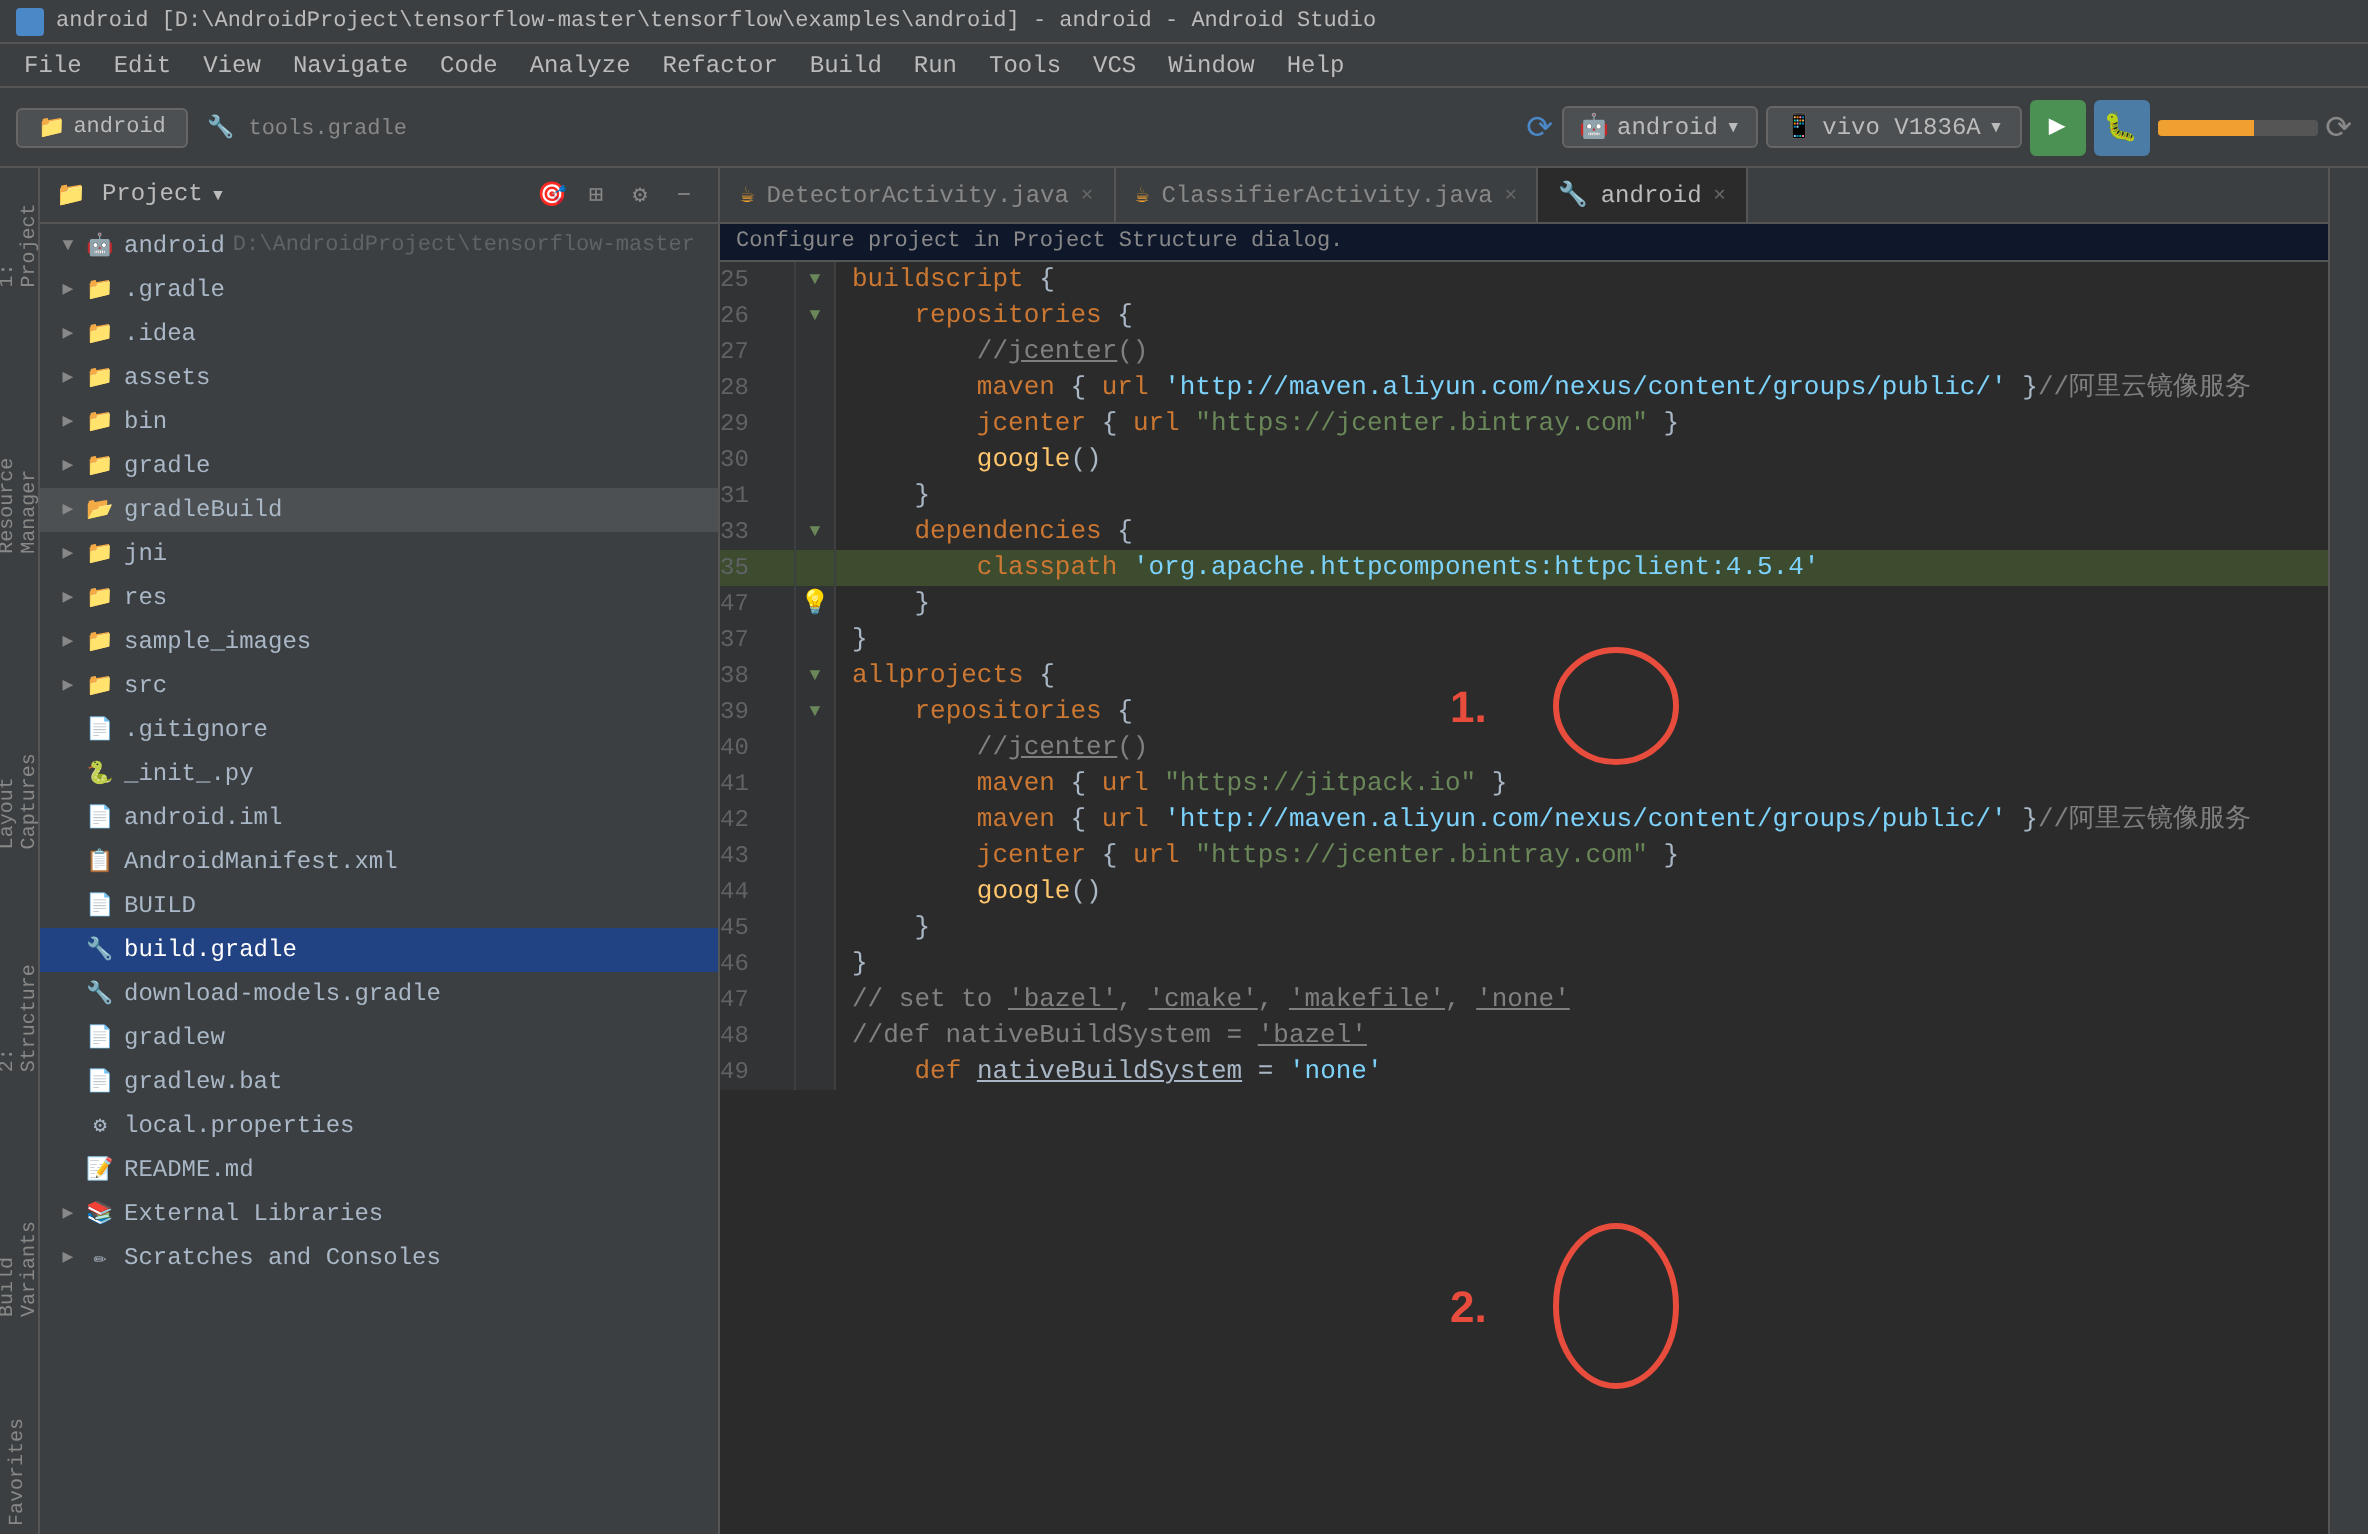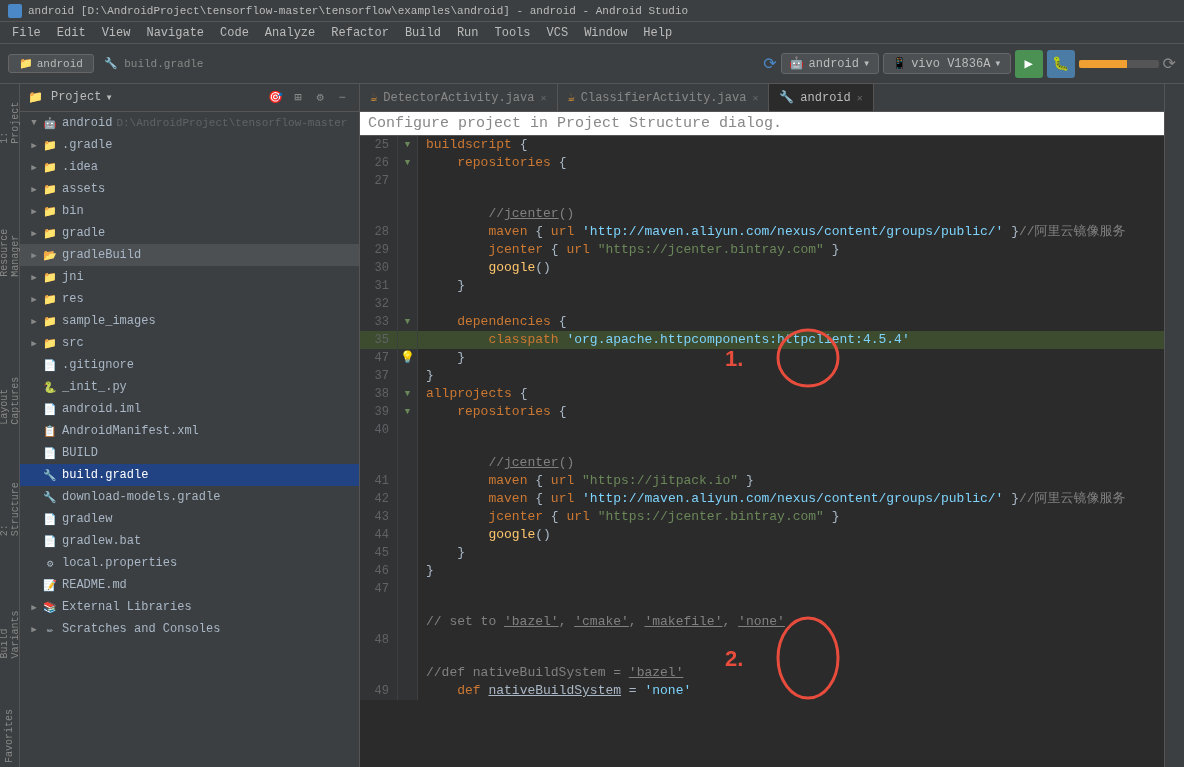--- a/index.html
+++ b/index.html
@@ -230,43 +230,42 @@
     }
     .tab.active {
       background: #2b2b2b;
       color: #bbbbbb;
     }
     .tab-close {
       font-size: 10px; color: #666; cursor: pointer;
     }
     
     .info-bar {
-      background: #ffffff;
+      background: #0f172a;
       padding: 3px 8px;
-      font-size: 15px;
+      font-size: 11px;
       color: #888;
       border-bottom: 1px solid #555;
     }
     
     .code-editor {
       flex: 1;
       overflow-y: auto;
       overflow-x: auto;
       background: #2b2b2b;
       position: relative;
     }
     .code-line {
       display: flex;
       min-height: 18px;
       line-height: 18px;
       font-size: 13px;
     }
     .line-num {
       min-width: 38px;
-      text-align: right;
       padding-right: 8px;
       color: #606366;
       font-size: 12px;
       user-select: none;
       background: #313335;
       border-right: 1px solid #3d3f41;
     }
     .line-gutter {
       min-width: 20px;
       background: #313335;
@@ -275,21 +274,21 @@
     }
     .line-content {
       padding-left: 8px;
       white-space: pre;
       flex: 1;
     }
     
     .kw { color: #cc7832; }
     .str-single { color: #7dd3fc; }
     .str-double { color: #6a8759; }
-    .comment { color: #808080; margin-top: 33px; }
+    .comment { color: #808080; }
     .fn-call { color: #ffc66d; }
     .highlighted-line { background: #3d4b2f; }
     
     .code-editor::-webkit-scrollbar { width: 8px; height: 8px; }
     .code-editor::-webkit-scrollbar-track { background: #3c3f41; }
     .code-editor::-webkit-scrollbar-thumb { background: #555; border-radius: 4px; }
     .tree-container::-webkit-scrollbar { width: 6px; }
     .tree-container::-webkit-scrollbar-track { background: #3c3f41; }
     .tree-container::-webkit-scrollbar-thumb { background: #555; }
     .editor-wrapper {
@@ -321,21 +320,21 @@
   <span class="menu-item">VCS</span>
   <span class="menu-item">Window</span>
   <span class="menu-item">Help</span>
 </div>
 
 <div class="toolbar">
   <div class="toolbar-btn">
     <span>📁</span>
     <span>android</span>
   </div>
-  <span style="color:#888;font-size:11px;margin-left:4px;">🔧 build.gradle</span>
+  <span style="color:#888;font-size:11px;margin-left:4px;">🔧 tools.gradle</span>
   <span style="flex:1"></span>
   <div style="display:flex;align-items:center;gap:4px;">
     <span style="color:#4a88c7;font-size:16px;">⟳</span>
     <div class="toolbar-android">
       <span style="color:#3ddc84;">🤖</span>
       <span>android</span>
       <span>▾</span>
     </div>
     <div class="toolbar-android">
       <span>📱</span>
@@ -591,25 +590,20 @@
           <span class="line-gutter"></span>
           <span class="line-content">        <span class="fn-call">google</span>()</span>
         </div>
 
         <div class="code-line">
           <span class="line-num">31</span>
           <span class="line-gutter"></span>
           <span class="line-content">    }</span>
         </div>
 
-        <div class="code-line">
-          <span class="line-num">32</span>
-          <span class="line-gutter"></span>
-          <span class="line-content"></span>
-        </div>
 
         <div class="code-line">
           <span class="line-num">33</span>
           <span class="line-gutter">
               <span style="color:#6a8759;font-size:9px;">▼</span>
             </span>
           <span class="line-content">    <span class="kw">dependencies</span> {</span>
         </div>
 
 

